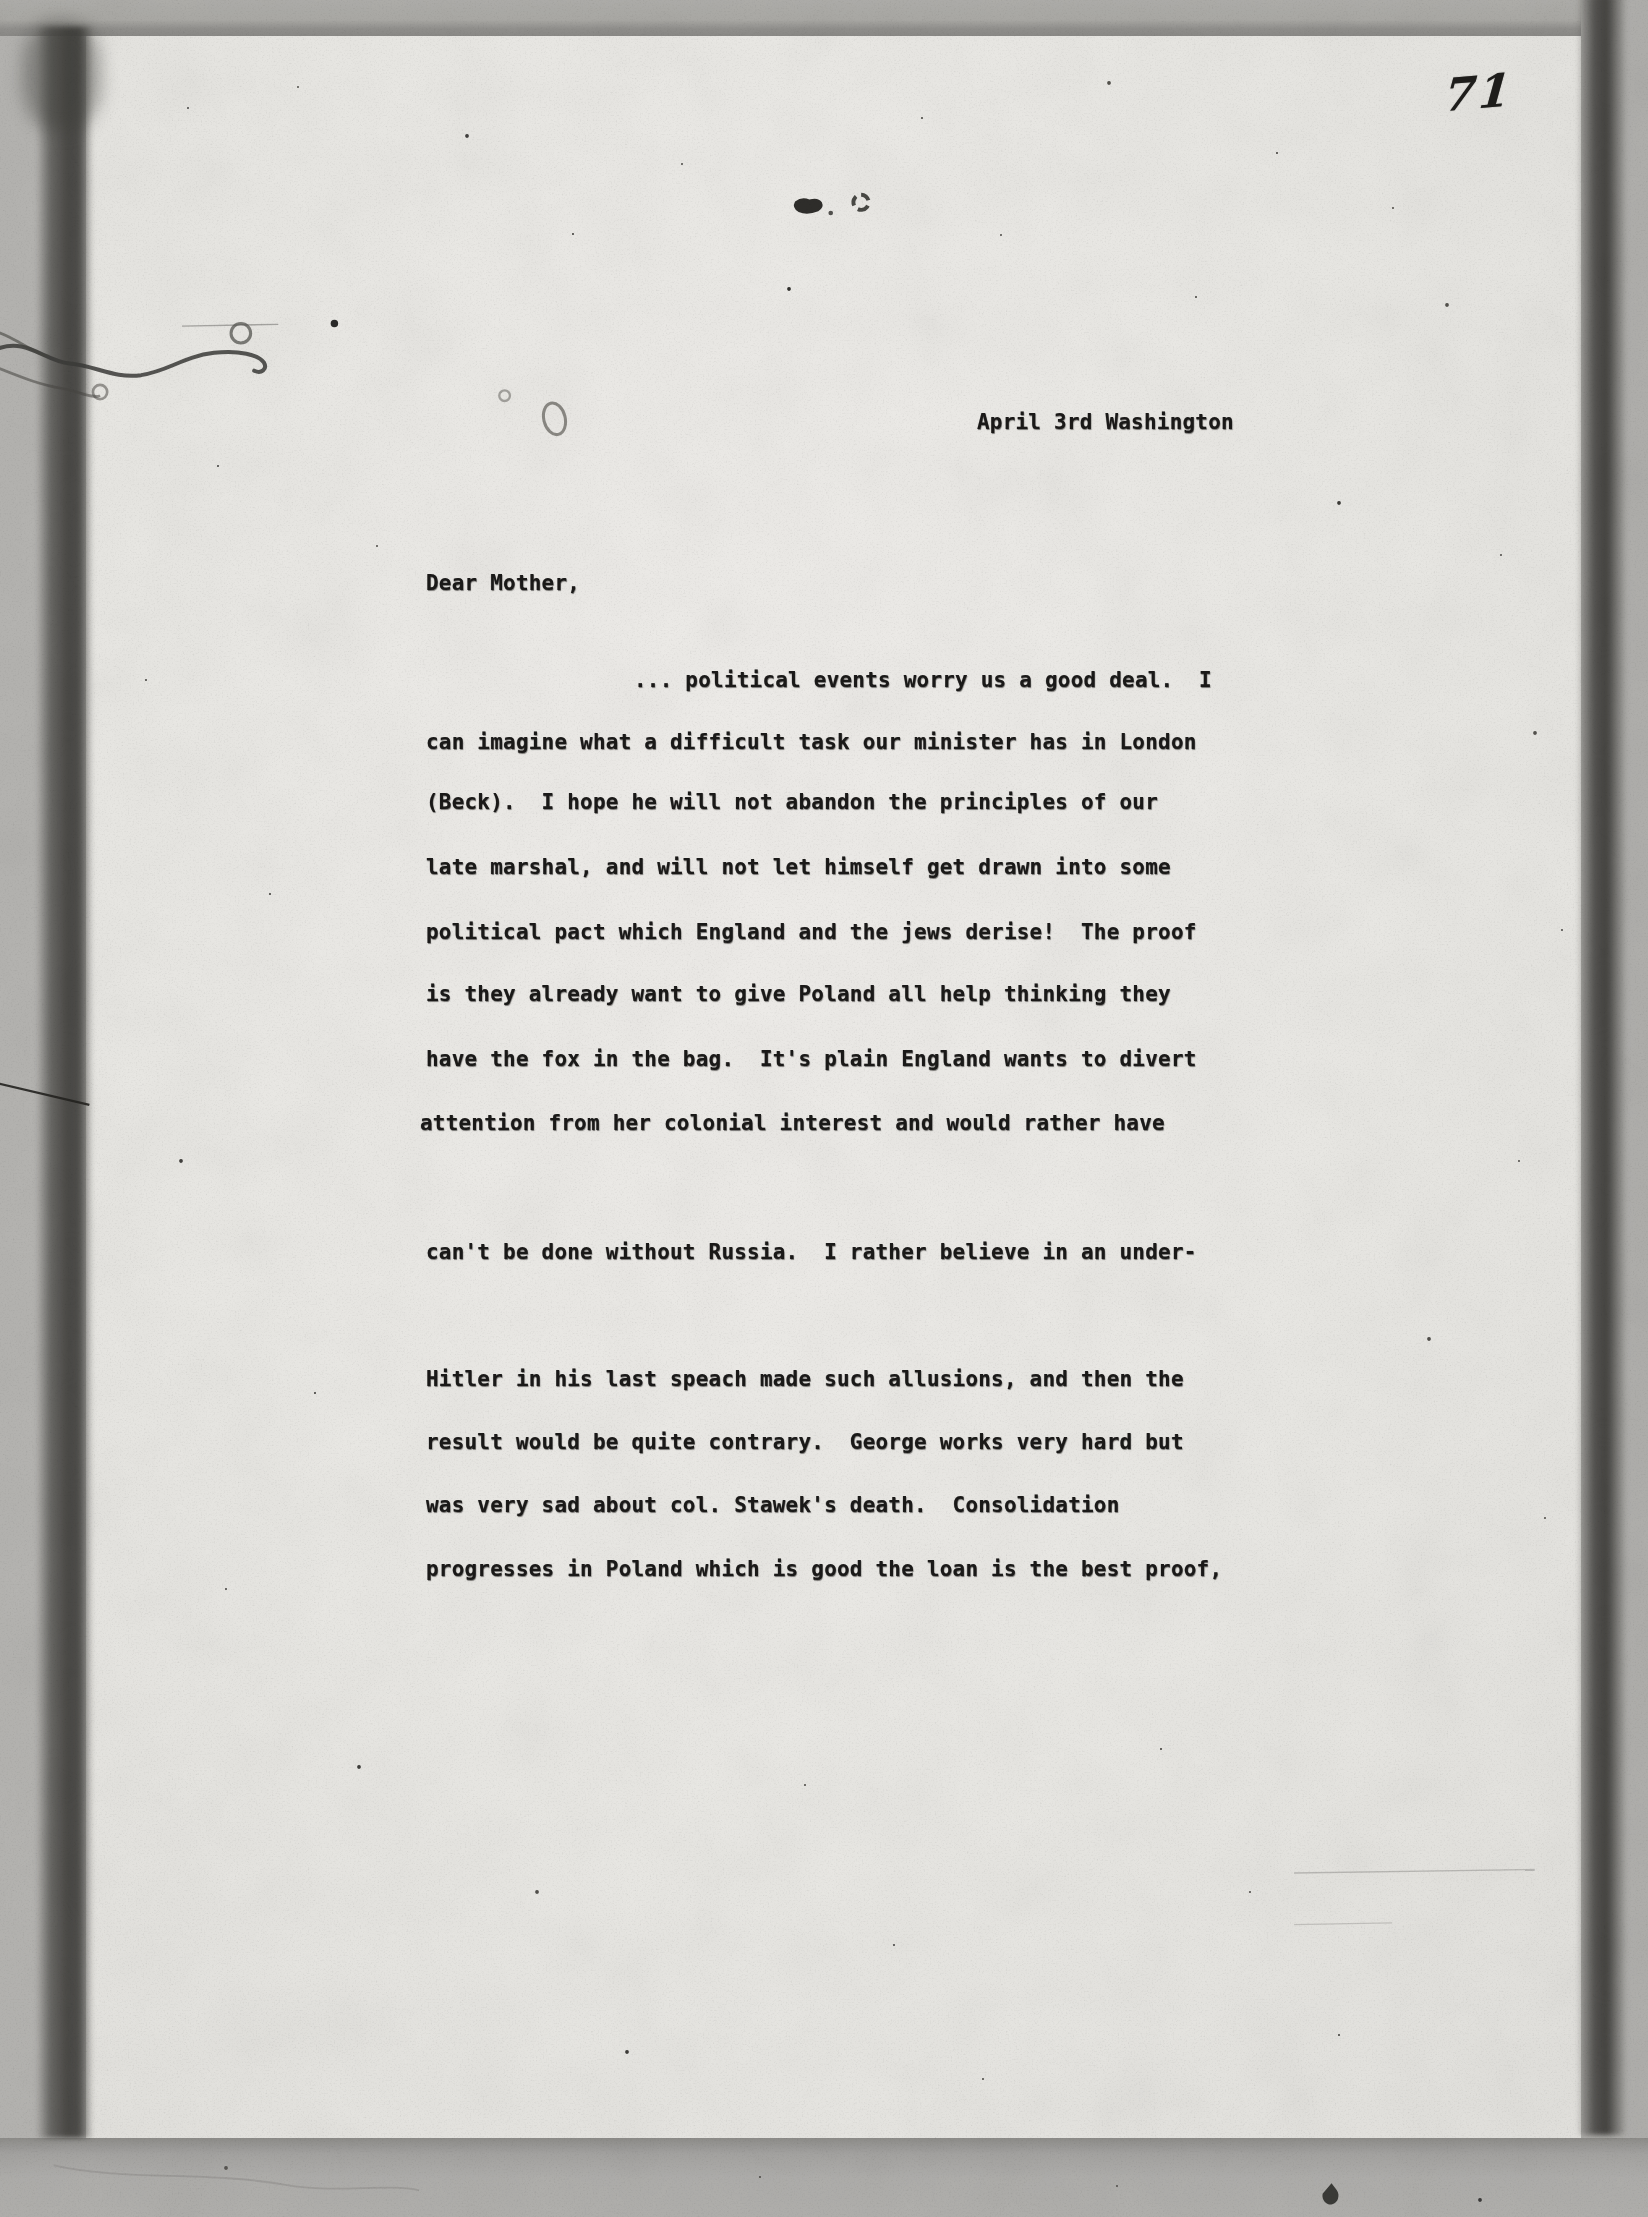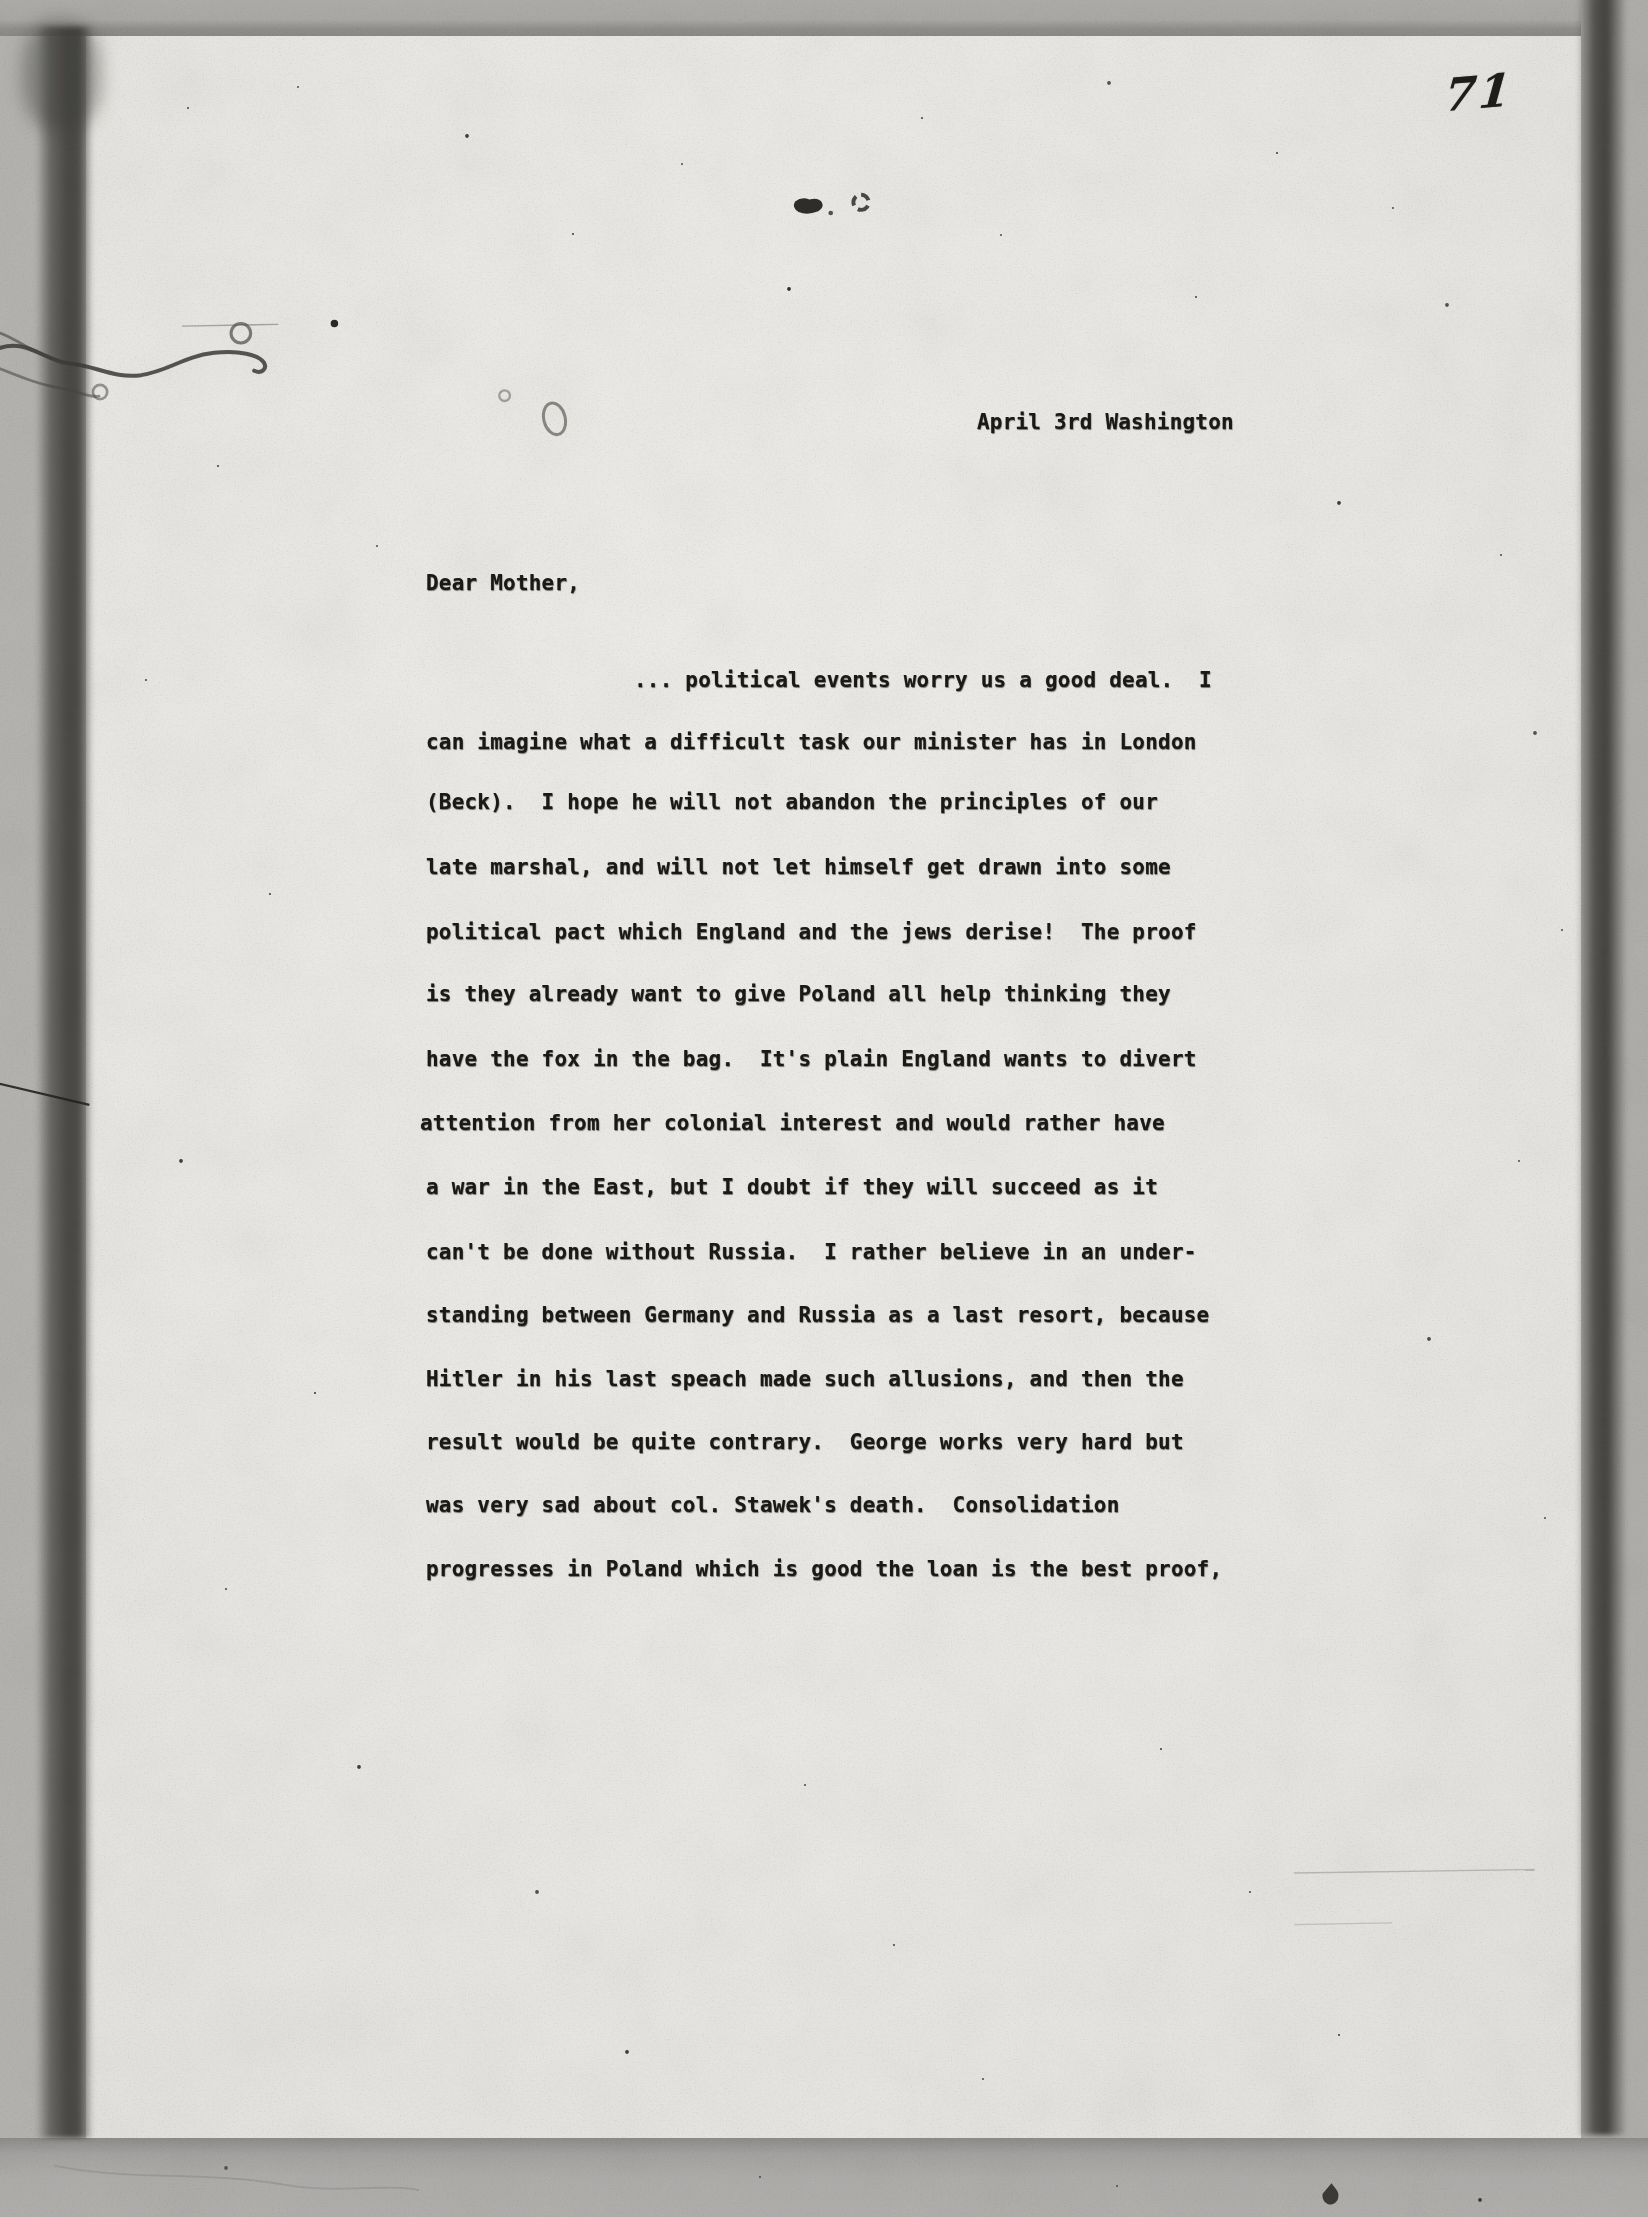--- a/index.html
+++ b/index.html
@@ -111,23 +111,21 @@
   <div class="typed salutation">Dear Mother,</div>
 
   <div class="typed l1">... political events worry us a good deal.  I</div>
   <div class="typed l2">can imagine what a difficult task our minister has in London</div>
   <div class="typed l3">(Beck).  I hope he will not abandon the principles of our</div>
   <div class="typed l4">late marshal, and will not let himself get drawn into some</div>
   <div class="typed l5">political pact which England and the jews derise!  The proof</div>
   <div class="typed l6">is they already want to give Poland all help thinking they</div>
   <div class="typed l7">have the fox in the bag.  It's plain England wants to divert</div>
   <div class="typed l8">attention from her colonial interest and would rather have</div>
-  <div class="typed l9">a war in the East, but I doubt if they will succeed as it</div>
   <div class="typed l10">can't be done without Russia.  I rather believe in an under-</div>
-  <div class="typed l11">standing between Germany and Russia as a last resort, because</div>
   <div class="typed l12">Hitler in his last speach made such allusions, and then the</div>
   <div class="typed l13">result would be quite contrary.  George works very hard but</div>
   <div class="typed l14">was very sad about col. Stawek's death.  Consolidation</div>
   <div class="typed l15">progresses in Poland which is good the loan is the best proof,</div>
 
   <svg class="grain" width="1649" height="2217" viewBox="0 0 1850 2488">
     <filter id="g1">
       <feTurbulence type="fractalNoise" baseFrequency="0.55" numOctaves="2" seed="7" stitchTiles="stitch"></feTurbulence>
       <feColorMatrix type="saturate" values="0"></feColorMatrix>
       <feComponentTransfer>

